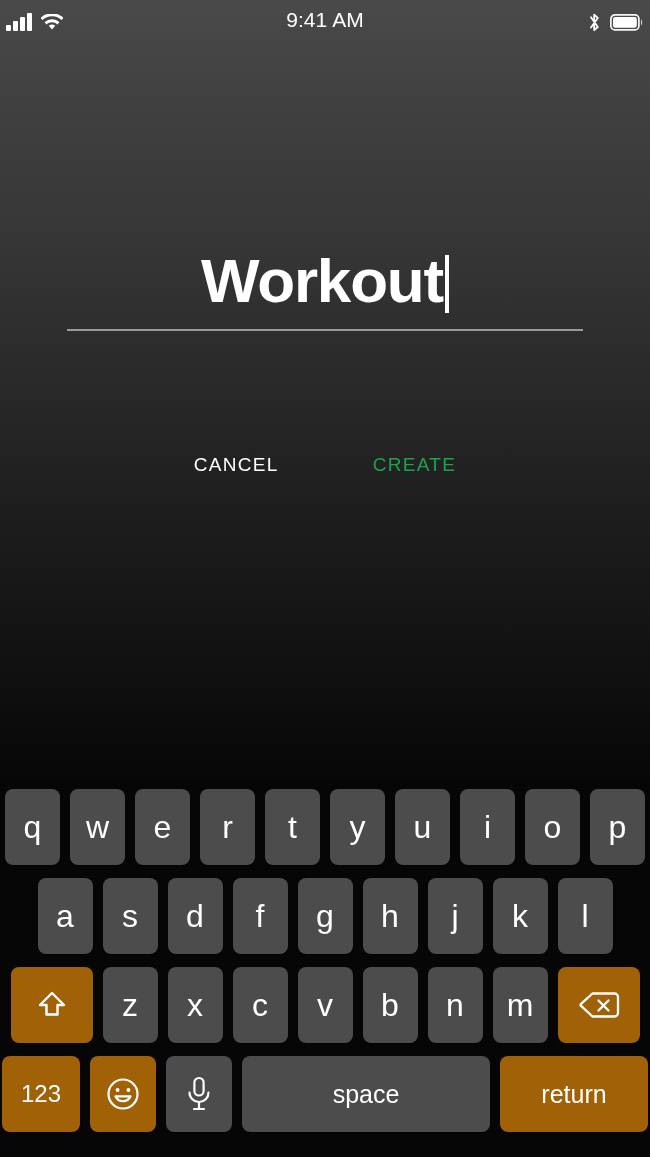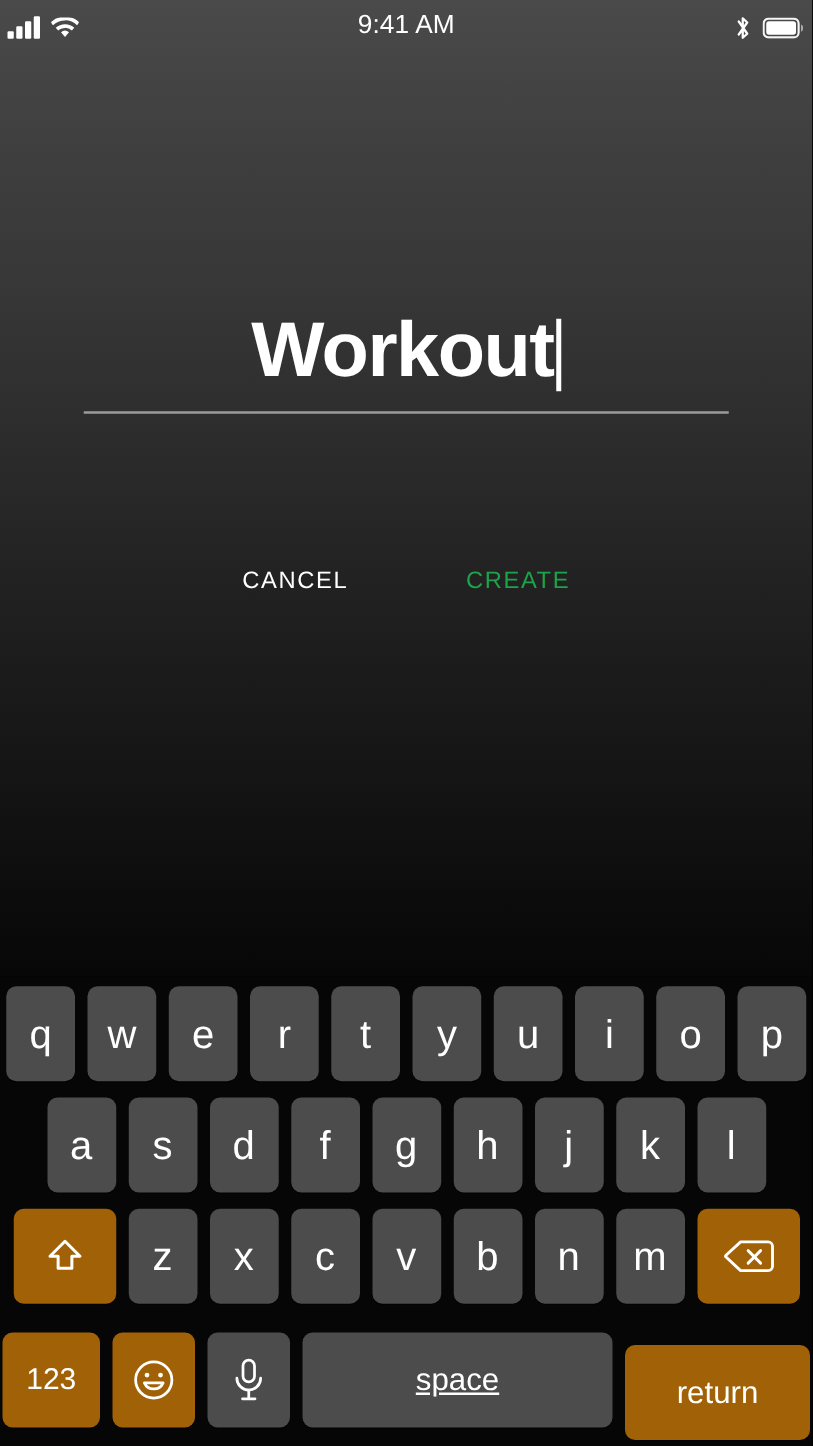--- a/index.html
+++ b/index.html
@@ -200,26 +200,24 @@
   }
   .key.k-emoji {
     width: 66px;
   }
   .key.k-mic {
     width: 66px;
   }
   .key.k-space {
     width: 248px;
     font-size: 25px;
-    text-decoration: underline;
   }
   .key.k-return {
     width: 148px;
     font-size: 25px;
-    margin-top: 20px;
   }
   .icon-svg { display: block; }
 </style>
 </head>
 <body>
 
 <div class="phone">
 
   <div class="content">
 

